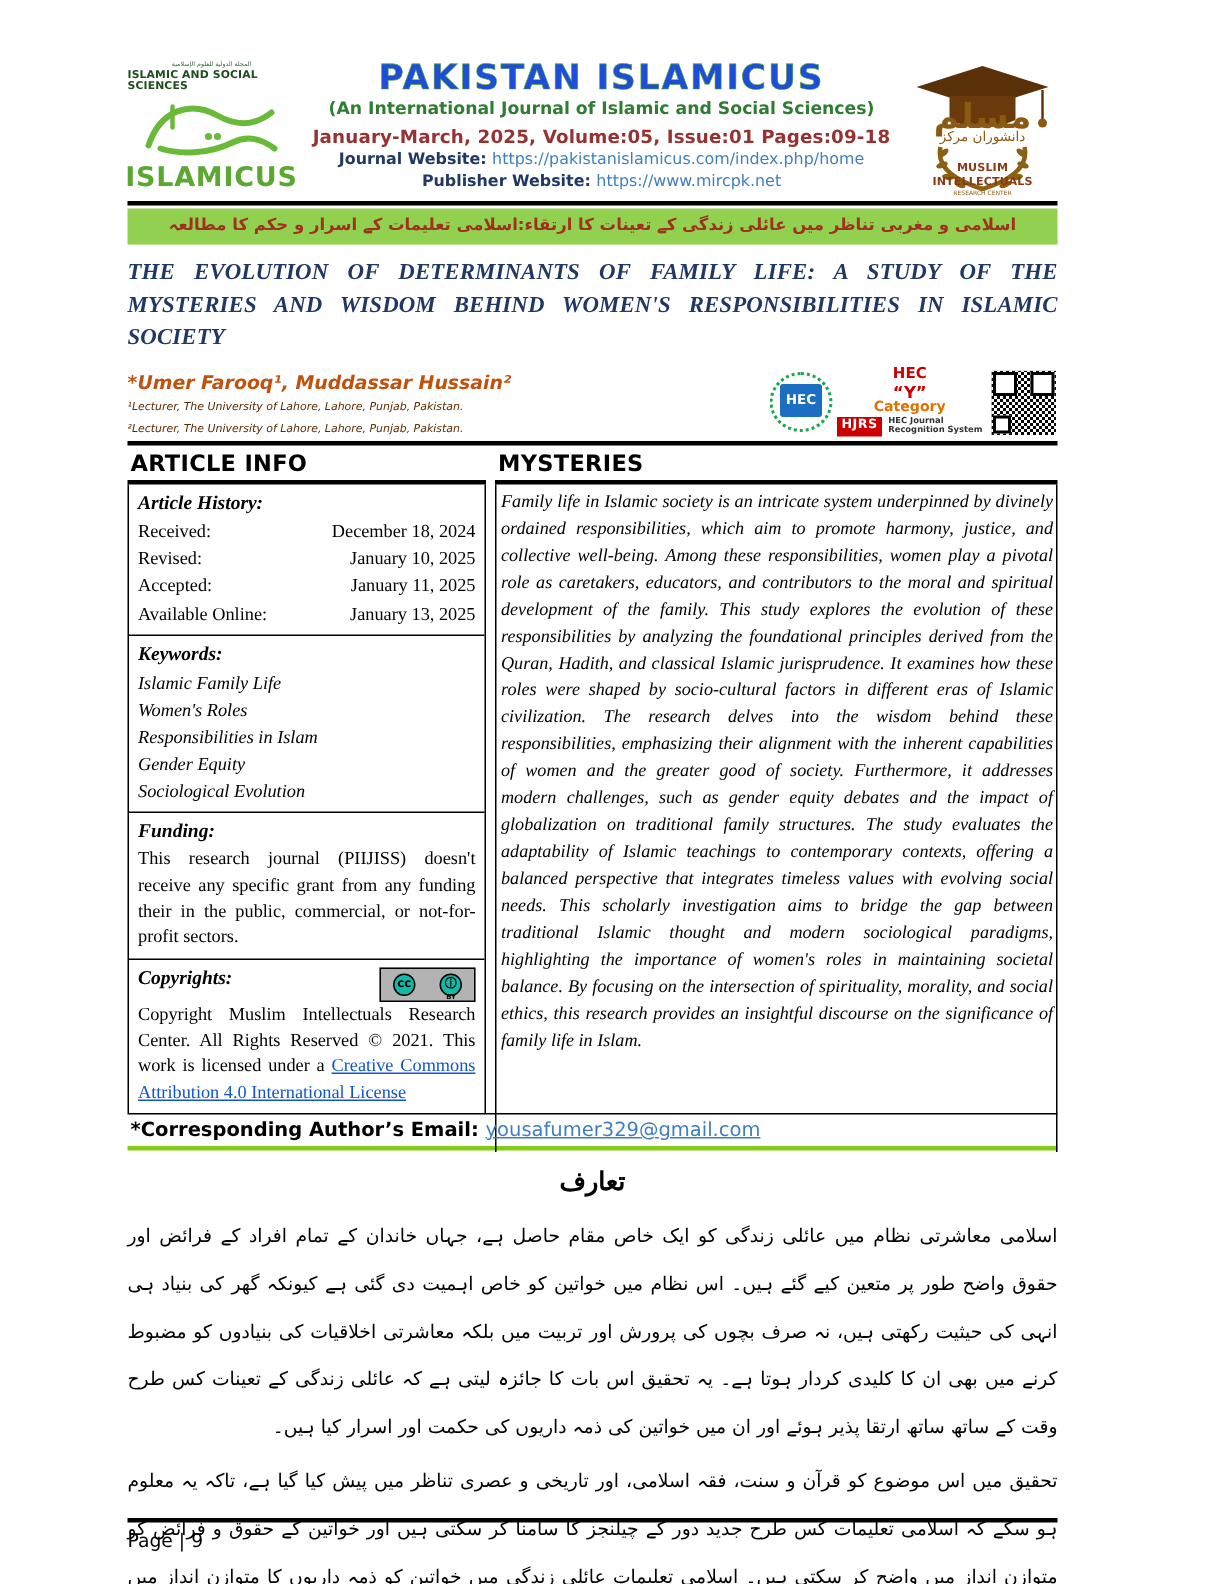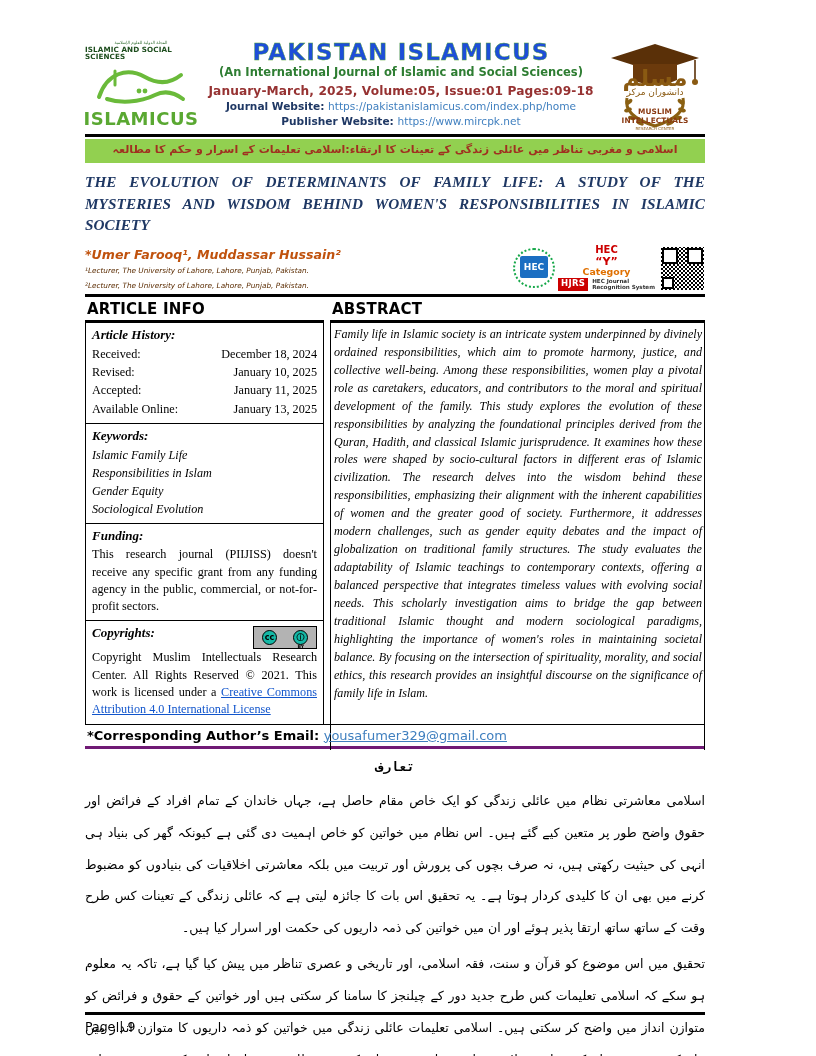--- a/index.html
+++ b/index.html
@@ -446,41 +446,41 @@
   
   .col-right-inner {
     border-left: 1.6px solid #000;
     border-right: 1.6px solid #000;
     height: 100%;
   }
 
   
   .corr {
     border-top: 1.6px solid #000;
-    border-bottom: 3px solid #701a75;
+    border-bottom: 3px solid #84cc16;
     padding: 3px 2px 3px 2px;
     font-size: 13px;
     font-weight: bold;
     font-family: "DejaVu Sans", sans-serif;
   }
   .corr .email {
     color: #3f7fbf;
     font-weight: normal;
   }
 
   
   .urdu-section {
     margin-top: 10px;
     direction: rtl;
   }
   .urdu-heading {
     text-align: center;
-    font-size: 13px;
-    font-weight: bold;
-    font-family: Liberation Mono, monospace;
+    font-size: 17px;
+    font-weight: bold;
+    font-family: Liberation Sans, sans-serif;
     margin-bottom: 10px;
     direction: rtl;
   }
   .urdu-para {
     font-size: 12.5px;
     font-family: "DejaVu Sans", sans-serif;
     direction: rtl;
     text-align: justify;
     line-height: 2.55;
     margin-bottom: 4px;
@@ -627,49 +627,50 @@
             </div>
             <div class="hist-row">
               <span class="lbl">Available Online:</span>
               <span class="val">January 13, 2025</span>
             </div>
           </div>
 
           <div class="box-sec">
             <div class="sub-head">Keywords:</div>
             <div class="kw">Islamic Family Life</div>
+            <div class="kw">Women's Roles</div>
             <div class="kw">Responsibilities in Islam</div>
             <div class="kw">Gender Equity</div>
             <div class="kw">Sociological Evolution</div>
           </div>
 
           <div class="box-sec">
             <div class="sub-head">Funding:</div>
-            <div class="body-text">This research journal (PIIJISS) doesn't receive any specific grant from any funding agency in the public, commercial, or not-for-profit sectors.</div>
+            <div class="body-text">This research journal (PIIJISS) doesn't receive any specific grant from any funding their in the public, commercial, or not-for-profit sectors.</div>
           </div>
 
           <div class="box-sec">
             <div class="cc-row">
               <div class="sub-head">Copyrights:</div>
               <div class="cc-badge">
                 <div class="cc-circ">cc</div>
                 <div class="cc-circ">ⓘ</div>
                 <div class="cc-by">BY</div>
               </div>
             </div>
             <div class="body-text">
               <span>Copyright Muslim Intellectuals Research Center. All Rights Reserved © 2021. This work is licensed under a </span><a class="lnk" href="#">Creative Commons Attribution 4.0 International License</a>
             </div>
           </div>
 
         </div>
       </div>
 
       <div class="col-right">
-        <div class="sec-head rule-thick">ABSTRACT</div>
+        <div class="sec-head rule-thick">MYSTERIES</div>
         <div class="col-right-inner">
           <div class="abstract-body">Family life in Islamic society is an intricate system underpinned by divinely ordained responsibilities, which aim to promote harmony, justice, and collective well-being. Among these responsibilities, women play a pivotal role as caretakers, educators, and contributors to the moral and spiritual development of the family. This study explores the evolution of these responsibilities by analyzing the foundational principles derived from the Quran, Hadith, and classical Islamic jurisprudence. It examines how these roles were shaped by socio-cultural factors in different eras of Islamic civilization. The research delves into the wisdom behind these responsibilities, emphasizing their alignment with the inherent capabilities of women and the greater good of society. Furthermore, it addresses modern challenges, such as gender equity debates and the impact of globalization on traditional family structures. The study evaluates the adaptability of Islamic teachings to contemporary contexts, offering a balanced perspective that integrates timeless values with evolving social needs. This scholarly investigation aims to bridge the gap between traditional Islamic thought and modern sociological paradigms, highlighting the importance of women's roles in maintaining societal balance. By focusing on the intersection of spirituality, morality, and social ethics, this research provides an insightful discourse on the significance of family life in Islam.</div>
         </div>
       </div>
 
     </div>
 
     <div class="corr">
       <span>*Corresponding Author’s Email:</span>
       <a class="email" href="#">yousafumer329@gmail.com</a>

